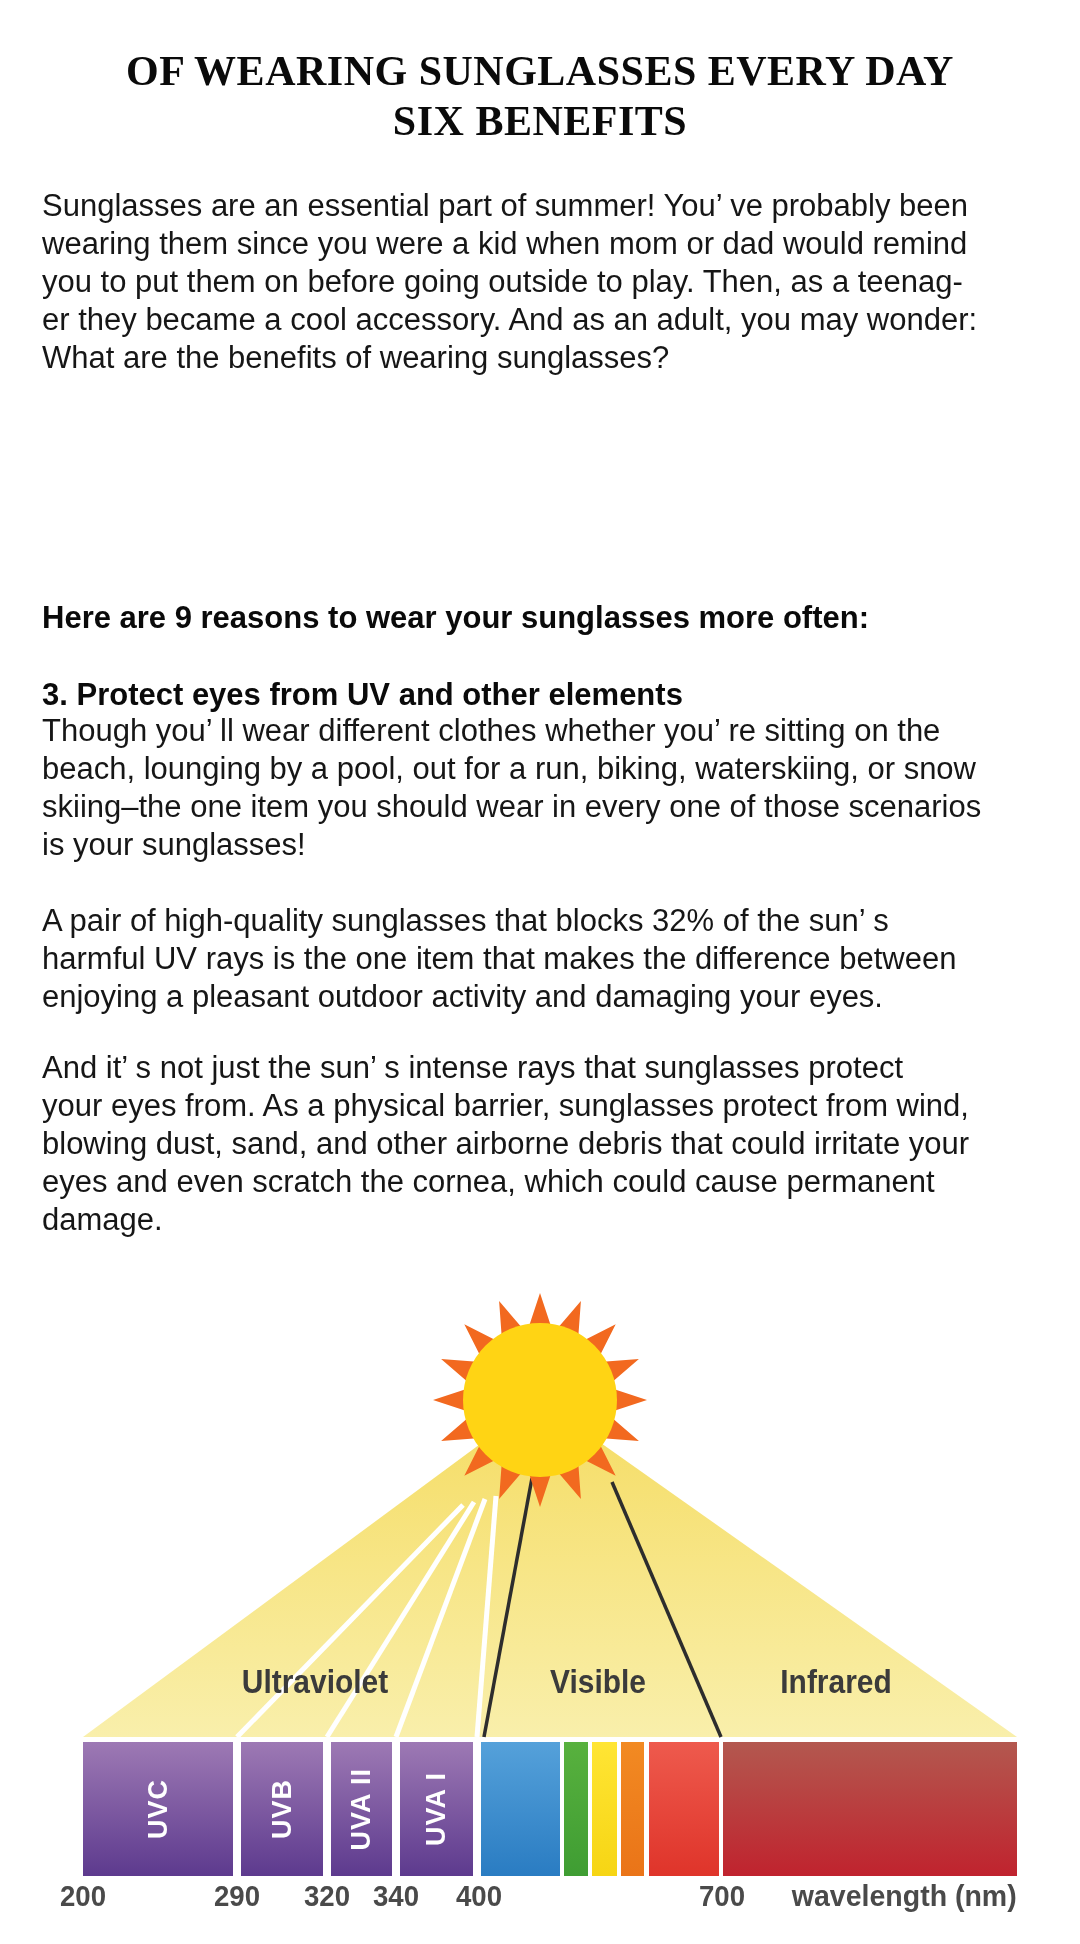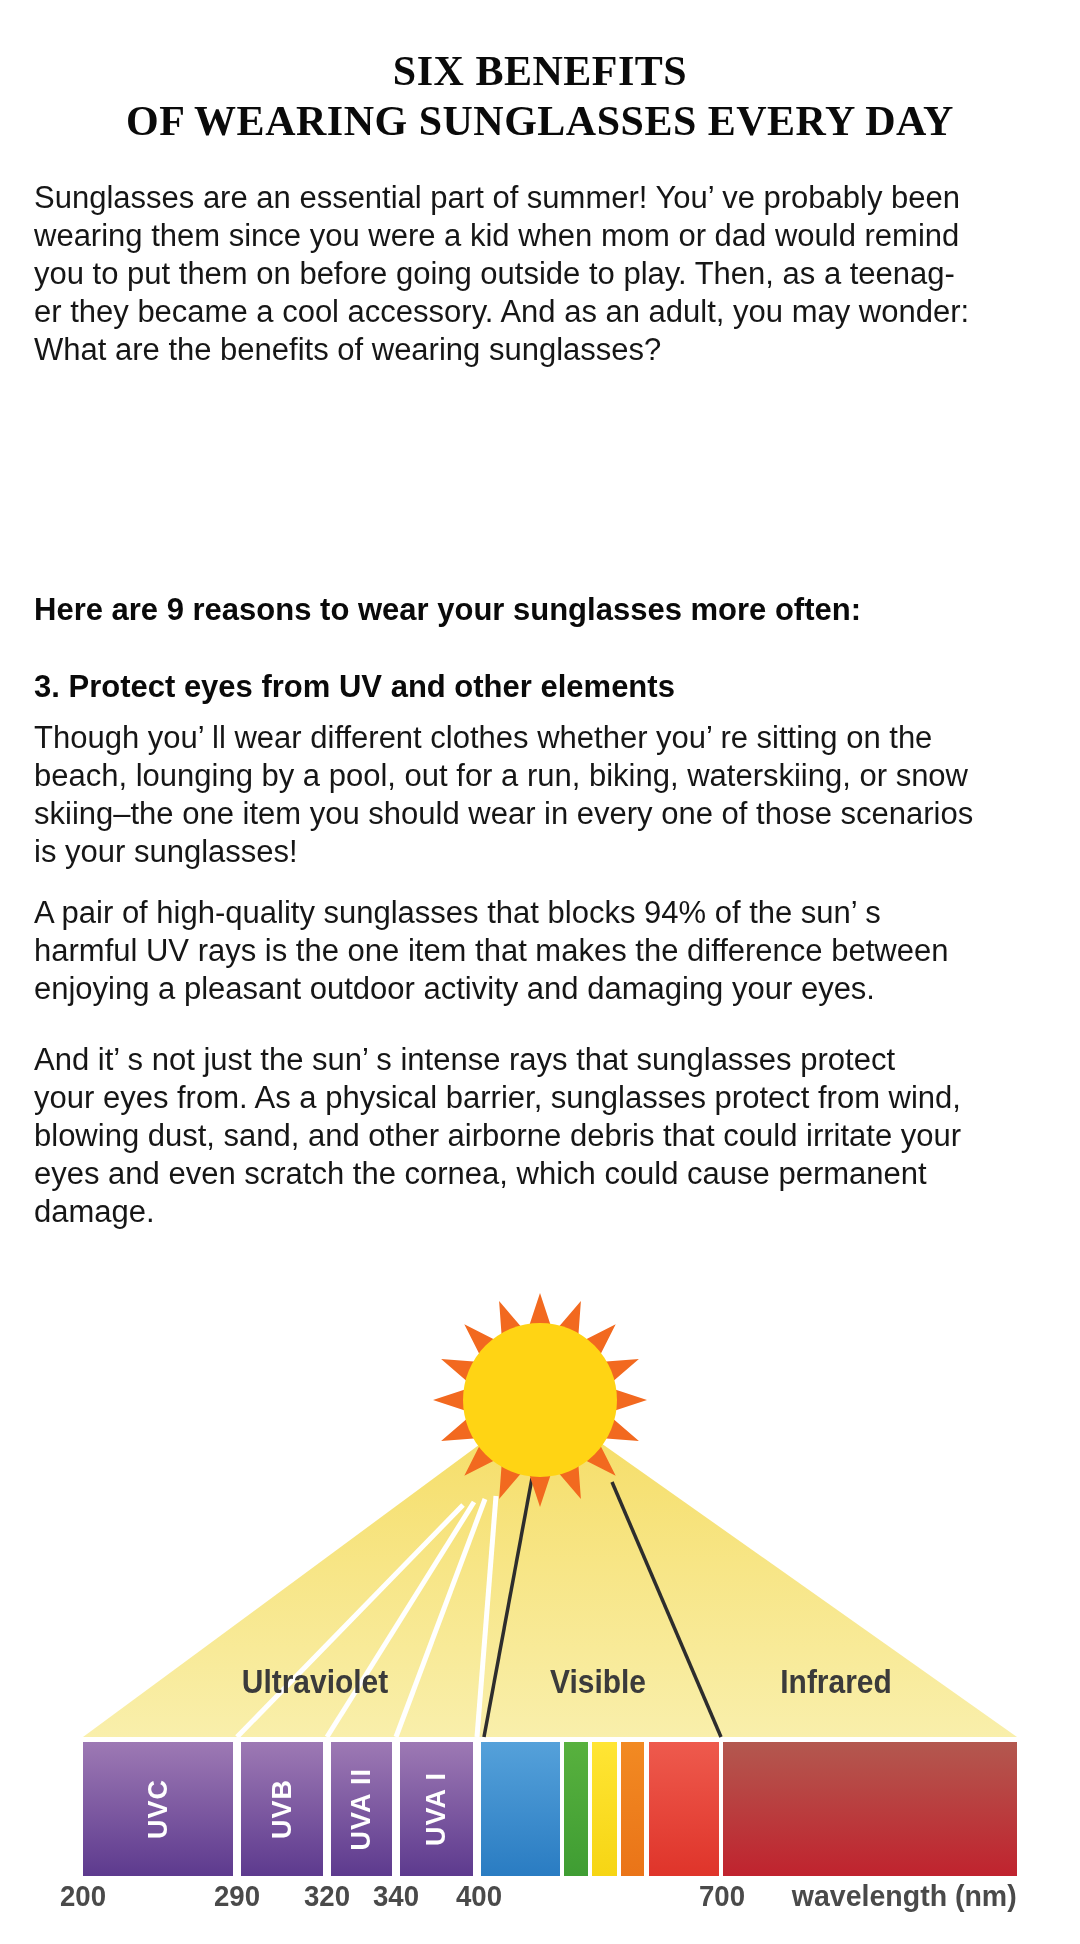--- a/index.html
+++ b/index.html
@@ -7,21 +7,21 @@
   .page{
     position:relative;width:1080px;height:1944px;background:#ffffff;
     font-family:"Liberation Sans","DejaVu Sans",sans-serif;overflow:hidden;
   }
   .title{
     position:absolute;top:0;left:0;right:0;padding-top:46px;text-align:center;
     font-family:"Liberation Serif","DejaVu Serif",serif;font-weight:700;
     font-size:42px;line-height:50px;color:#0a0a0a;letter-spacing:.5px;
   }
   .para{
-    position:absolute;left:34px;right:18px;margin:0;
+    position:absolute;left:34px;right:18px;margin:8px;
     font-size:31px;line-height:38px;color:#161616;white-space:pre-line;
   }
   .h-bold{font-weight:700;color:#0a0a0a;}
   .diagram-svg{position:absolute;top:1260px;left:0;}
   .band{
     position:absolute;top:1660px;transform:translateX(-50%) scaleX(.88);
     font-weight:700;font-size:34px;line-height:42px;color:#3b3b3b;white-space:nowrap;
   }
   .bar{
     position:absolute;left:83px;top:1742px;width:934px;height:134px;display:flex;
@@ -40,36 +40,36 @@
     position:absolute;top:1878px;right:63px;transform:scaleX(.95);transform-origin:right center;
     font-weight:700;font-size:30px;line-height:36px;color:#4a4a4a;white-space:nowrap;
   }
 </style>
 </head>
 <body>
 
 <div class="page">
 
   <header class="title">
+    <div>OF WEARING SUNGLASSES EVERY DAY</div>
     <div>SIX BENEFITS</div>
-    <div>OF WEARING SUNGLASSES EVERY DAY</div>
   </header>
 
   <p class="para" style="top:179px">Sunglasses are an essential part of summer! You’ ve probably been
 wearing them since you were a kid when mom or dad would remind
 you to put them on before going outside to play. Then, as a teenag-
 er they became a cool accessory. And as an adult, you may wonder:
 What are the benefits of wearing sunglasses?</p>
   <p class="para h-bold" style="top:591px">Here are 9 reasons to wear your sunglasses more often:</p>
   <p class="para h-bold" style="top:668px">3. Protect eyes from UV and other elements</p>
-  <p class="para" style="top:719px">Though you’ ll wear different clothes whether you’ re sitting on the
+  <p class="para" style="top:704px">Though you’ ll wear different clothes whether you’ re sitting on the
 beach, lounging by a pool, out for a run, biking, waterskiing, or snow
 skiing–the one item you should wear in every one of those scenarios
 is your sunglasses!</p>
-  <p class="para" style="top:894px">A pair of high-quality sunglasses that blocks 94% of the sun’ s
+  <p class="para" style="top:894px">A pair of high-quality sunglasses that blocks 32% of the sun’ s
 harmful UV rays is the one item that makes the difference between
 enjoying a pleasant outdoor activity and damaging your eyes.</p>
   <p class="para" style="top:1041px">And it’ s not just the sun’ s intense rays that sunglasses protect
 your eyes from. As a physical barrier, sunglasses protect from wind,
 blowing dust, sand, and other airborne debris that could irritate your
 eyes and even scratch the cornea, which could cause permanent
 damage.</p>
 
   <svg class="diagram-svg" width="1080" height="482" viewBox="0 0 1080 482">
     <defs>

